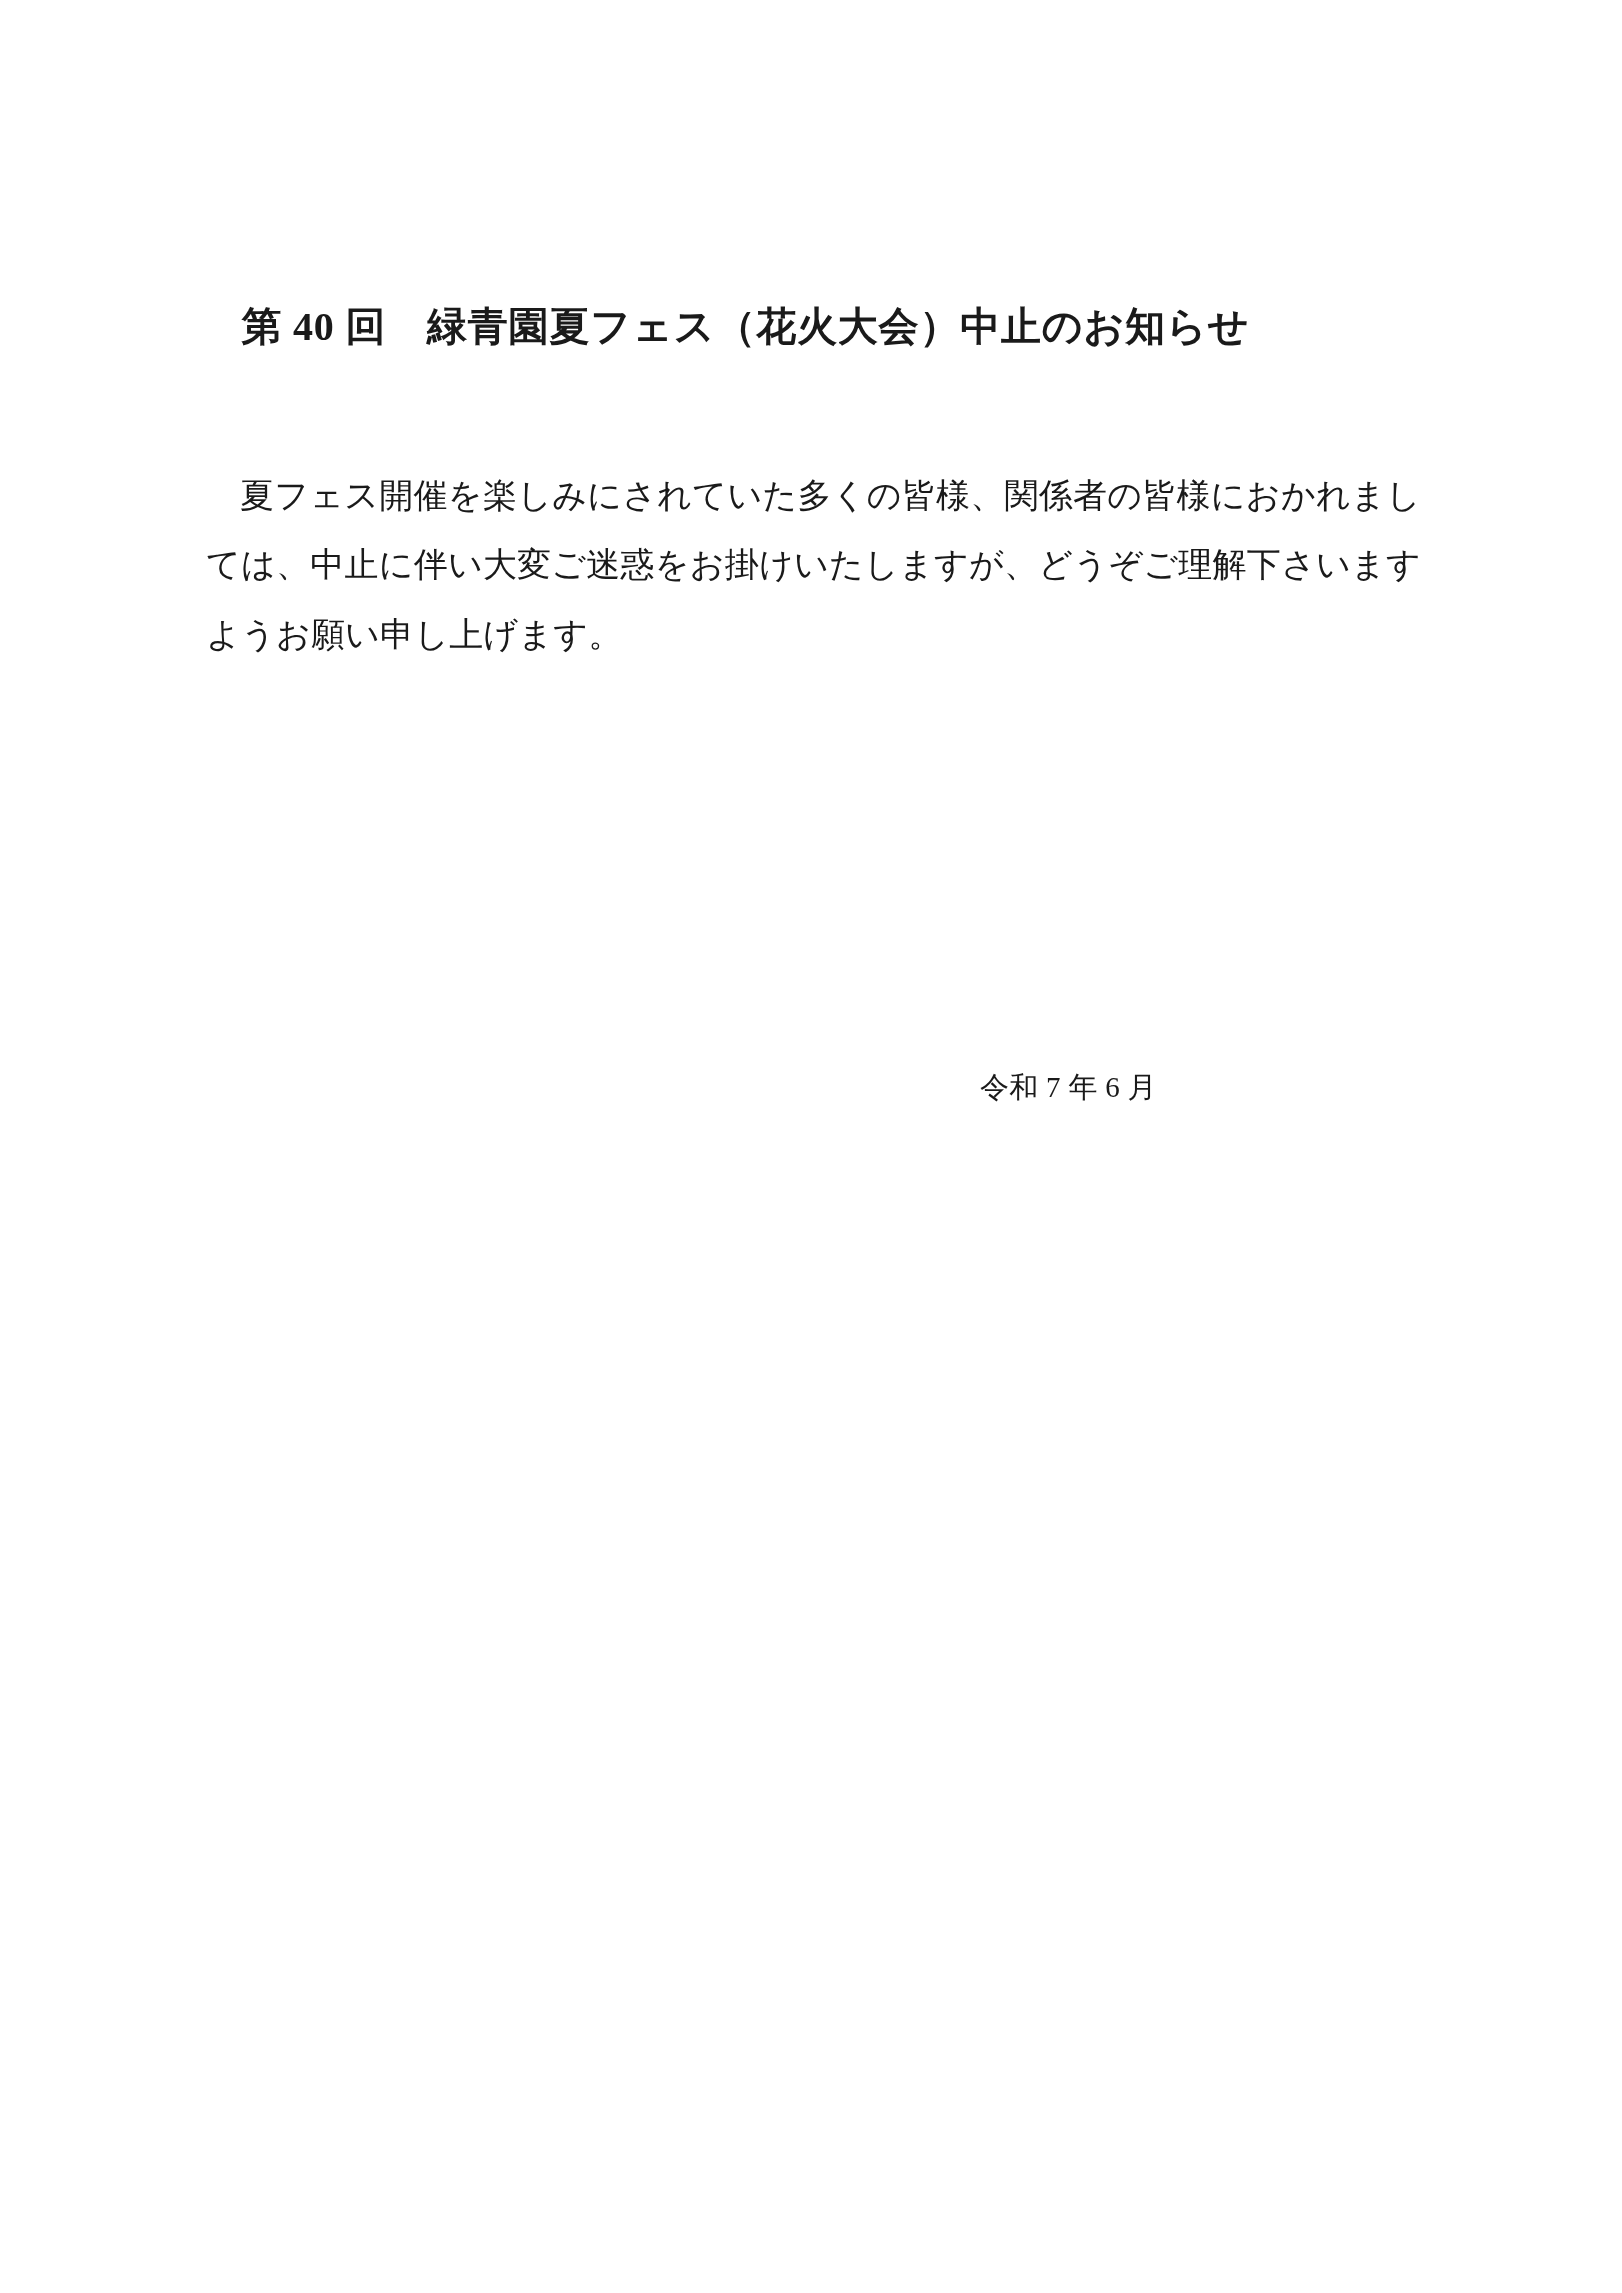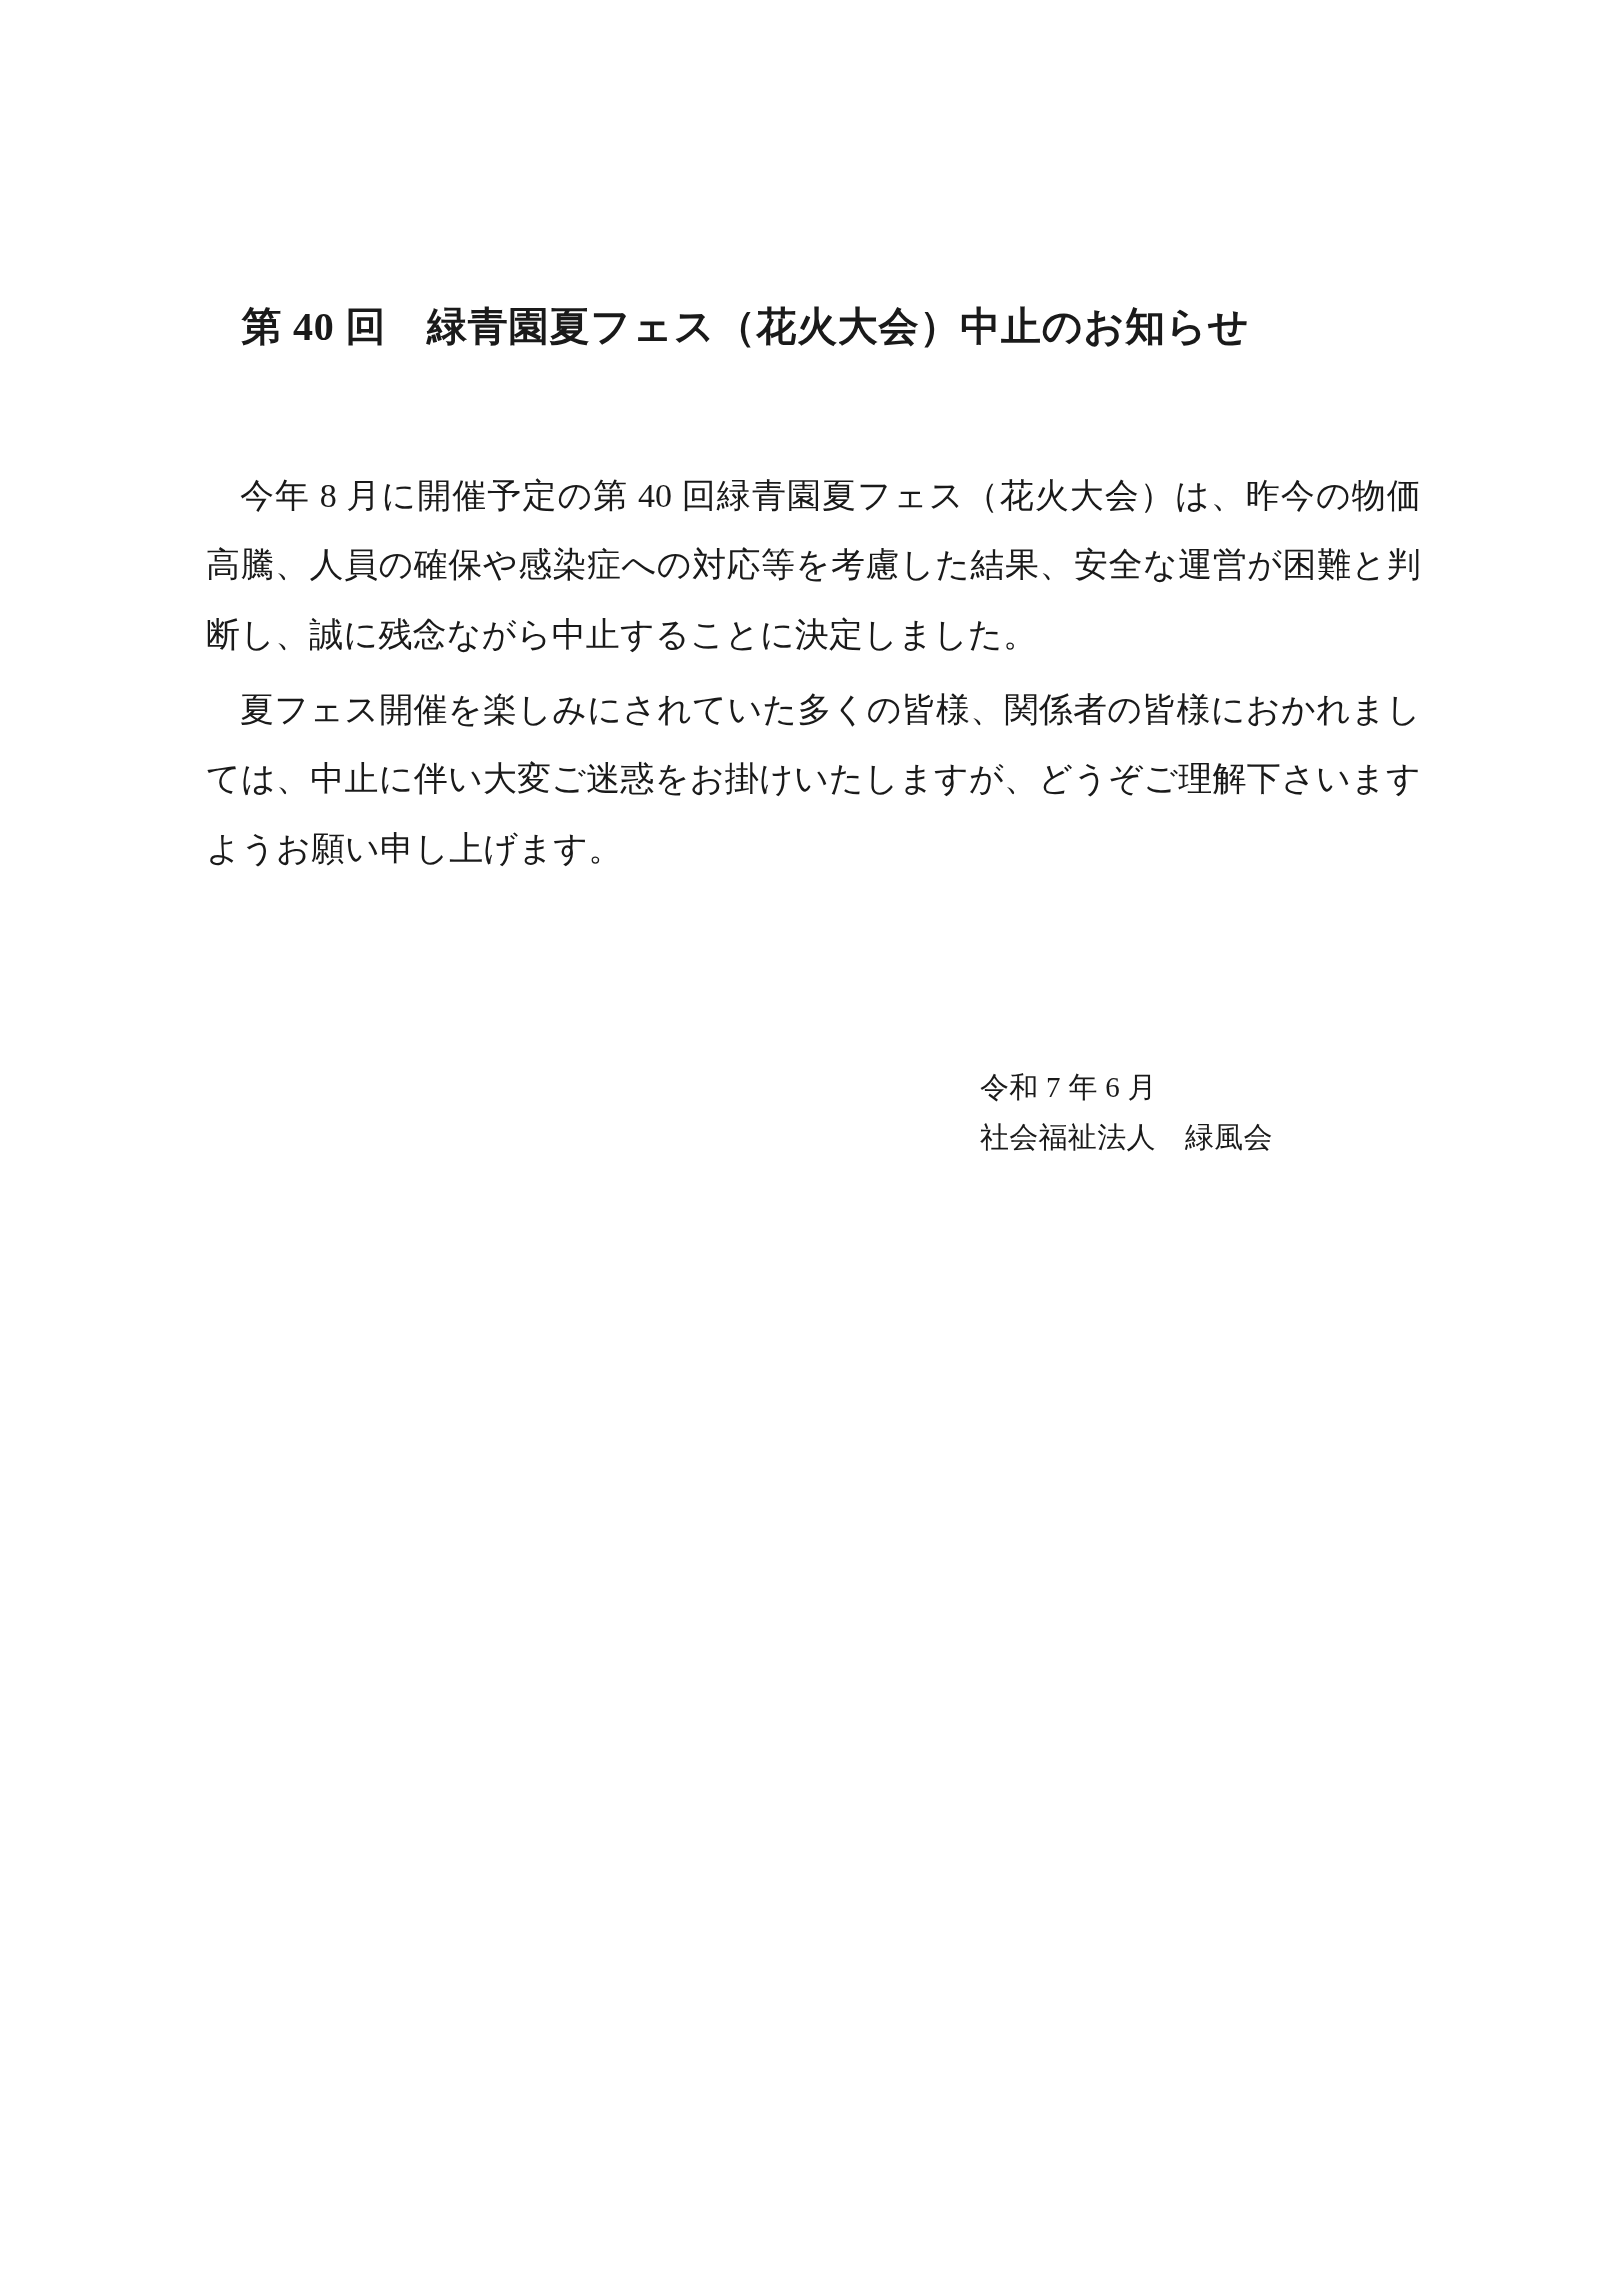--- a/index.html
+++ b/index.html
@@ -65,23 +65,21 @@
   }
 </style>
 </head>
 <body>
 
 <div class="page">
 
   <h1 class="doc-title">第 40 回　緑青園夏フェス（花火大会）中止のお知らせ</h1>
 
   <div class="body-block">
-    <p class="para">今年 8 月に開催予定の第 40 回緑青園夏フェス（花火大会）は、昨今の物価高騰、人員の確保や感染症への対応等を考慮した結果、安全な運営が困難と判断し、誠に残念ながら中止することに決定しました。</p>
     <p class="para">夏フェス開催を楽しみにされていた多くの皆様、関係者の皆様におかれましては、中止に伴い大変ご迷惑をお掛けいたしますが、どうぞご理解下さいますようお願い申し上げます。</p>
   </div>
 
   <div class="signature-block">
     <div class="sig-line">令和 7 年 6 月</div>
-    <div class="sig-line">社会福祉法人　緑風会</div>
   </div>
 
 </div>
 
 
 </body></html>

